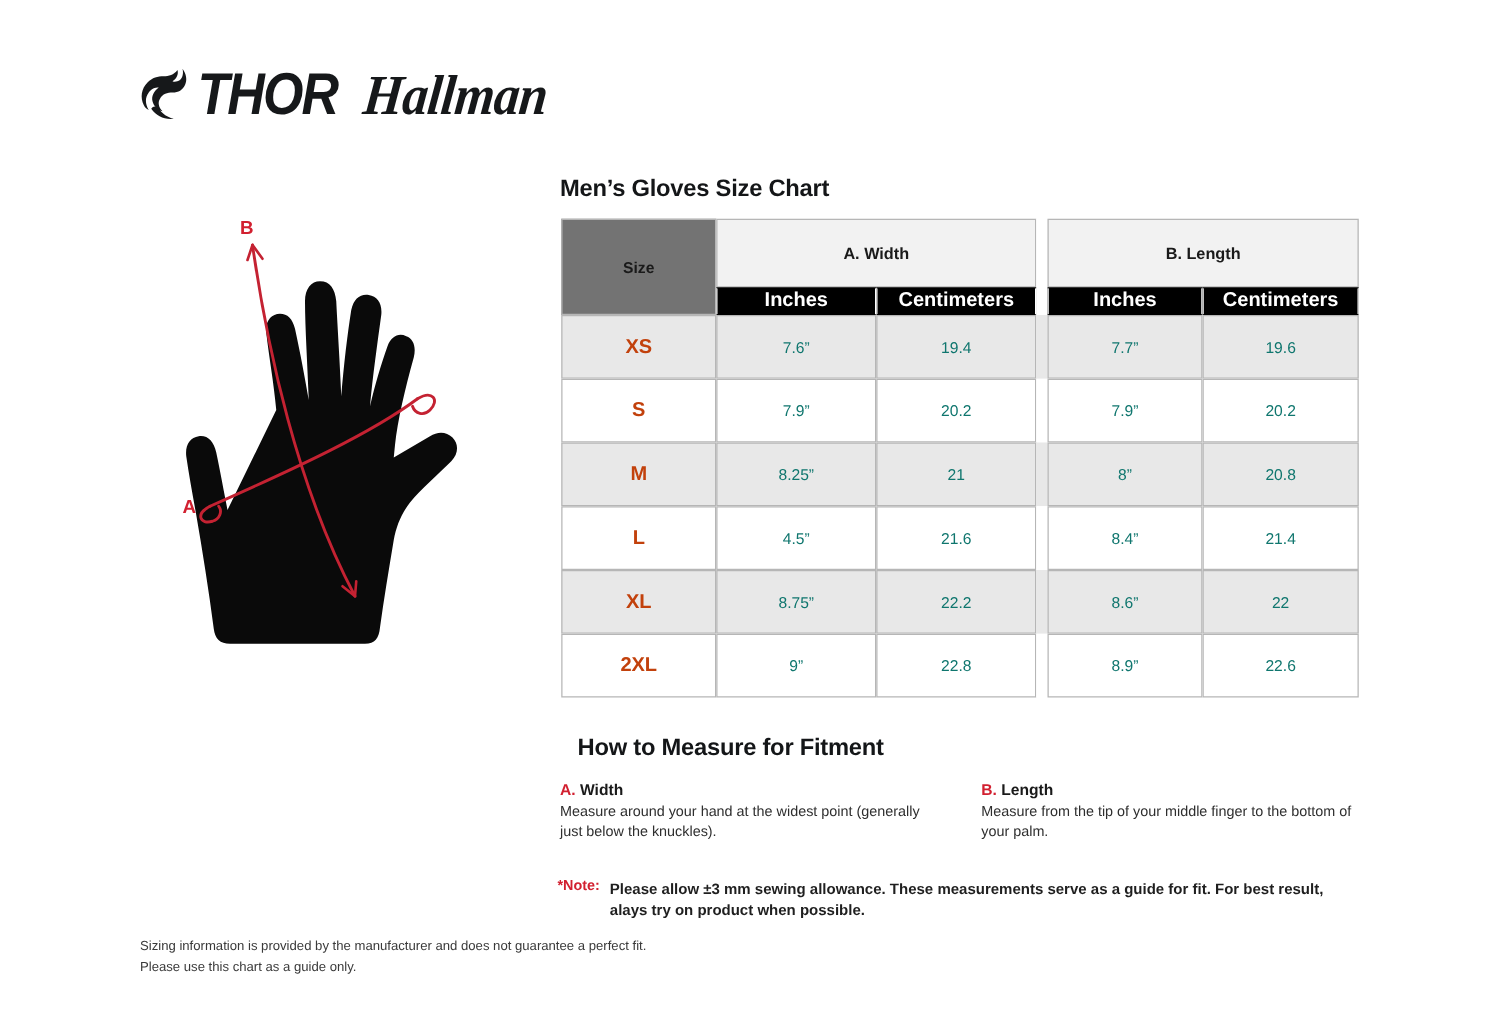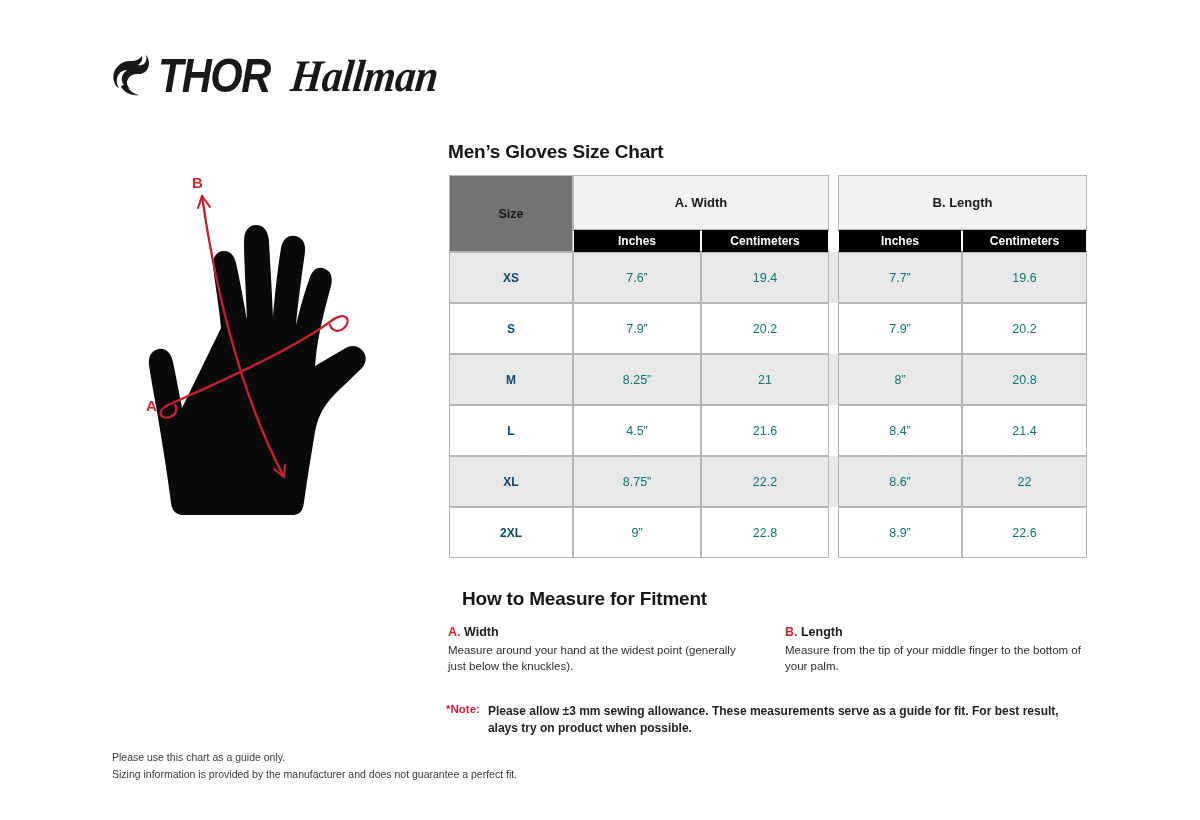--- a/index.html
+++ b/index.html
@@ -65,28 +65,28 @@
     font-size: 12.5px; font-weight: 700; color: #1a1a1a;
     height: 77px; text-align: center; vertical-align: middle;
   }
   th.grp {
     background: #f2f2f2; height: 51px;
     font-size: 13px; font-weight: 700; color: #1a1a1a;
     text-align: center; vertical-align: middle;
   }
   th.sub {
     background: #000000; color: #ffffff;
-    font-size: 12px; font-weight: 700;
+    font-size: 16px; font-weight: 700;
     height: 21px; text-align: center; vertical-align: middle;
     border-color: #ffffff; border-top-color: #000; border-bottom-color: #000;
   }
   th.sub.edge-l { border-left-color: #ffffff; }
   td.sz {
     height: 51px; text-align: center; vertical-align: middle;
-    font-size: 12px; font-weight: 700; color: #0c4a6e;
+    font-size: 16px; font-weight: 700; color: #c2410c;
   }
   td.val {
     height: 51px; text-align: center; vertical-align: middle;
     font-size: 12.5px; color: #0f766e;
   }
   tr.shade td { background: #e8e8e8; }
   tr.plain td { background: #ffffff; }
   .gap-col { width: 9px; border: none !important; background: #ffffff; }
 
   
@@ -250,17 +250,17 @@
       <div class="mbody">Measure from the tip of your middle finger to the bottom of your palm.</div>
     </div>
   </div>
 
   <div class="note-row">
     <span class="note-lbl">*Note:</span>
     <span class="note-txt">Please allow ±3 mm sewing allowance. These measurements serve as a guide for fit. For best result, alays try on product when possible.</span>
   </div>
 
   <div class="disclaimer">
+    <div>Sizing information is provided by the manufacturer and does not guarantee a perfect fit.</div>
     <div>Please use this chart as a guide only.</div>
-    <div>Sizing information is provided by the manufacturer and does not guarantee a perfect fit.</div>
   </div>
 
 </div>
 
 </body></html>

